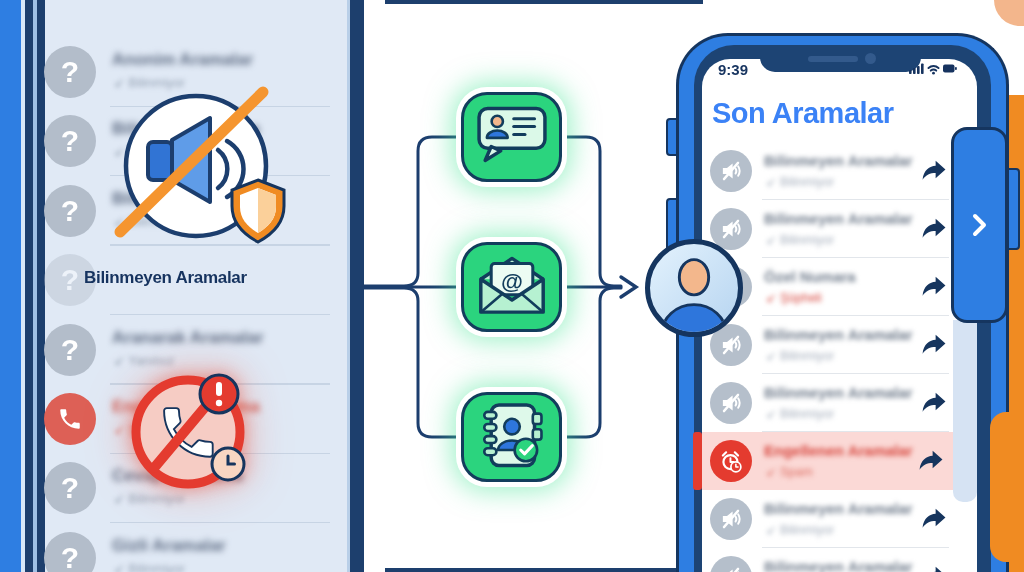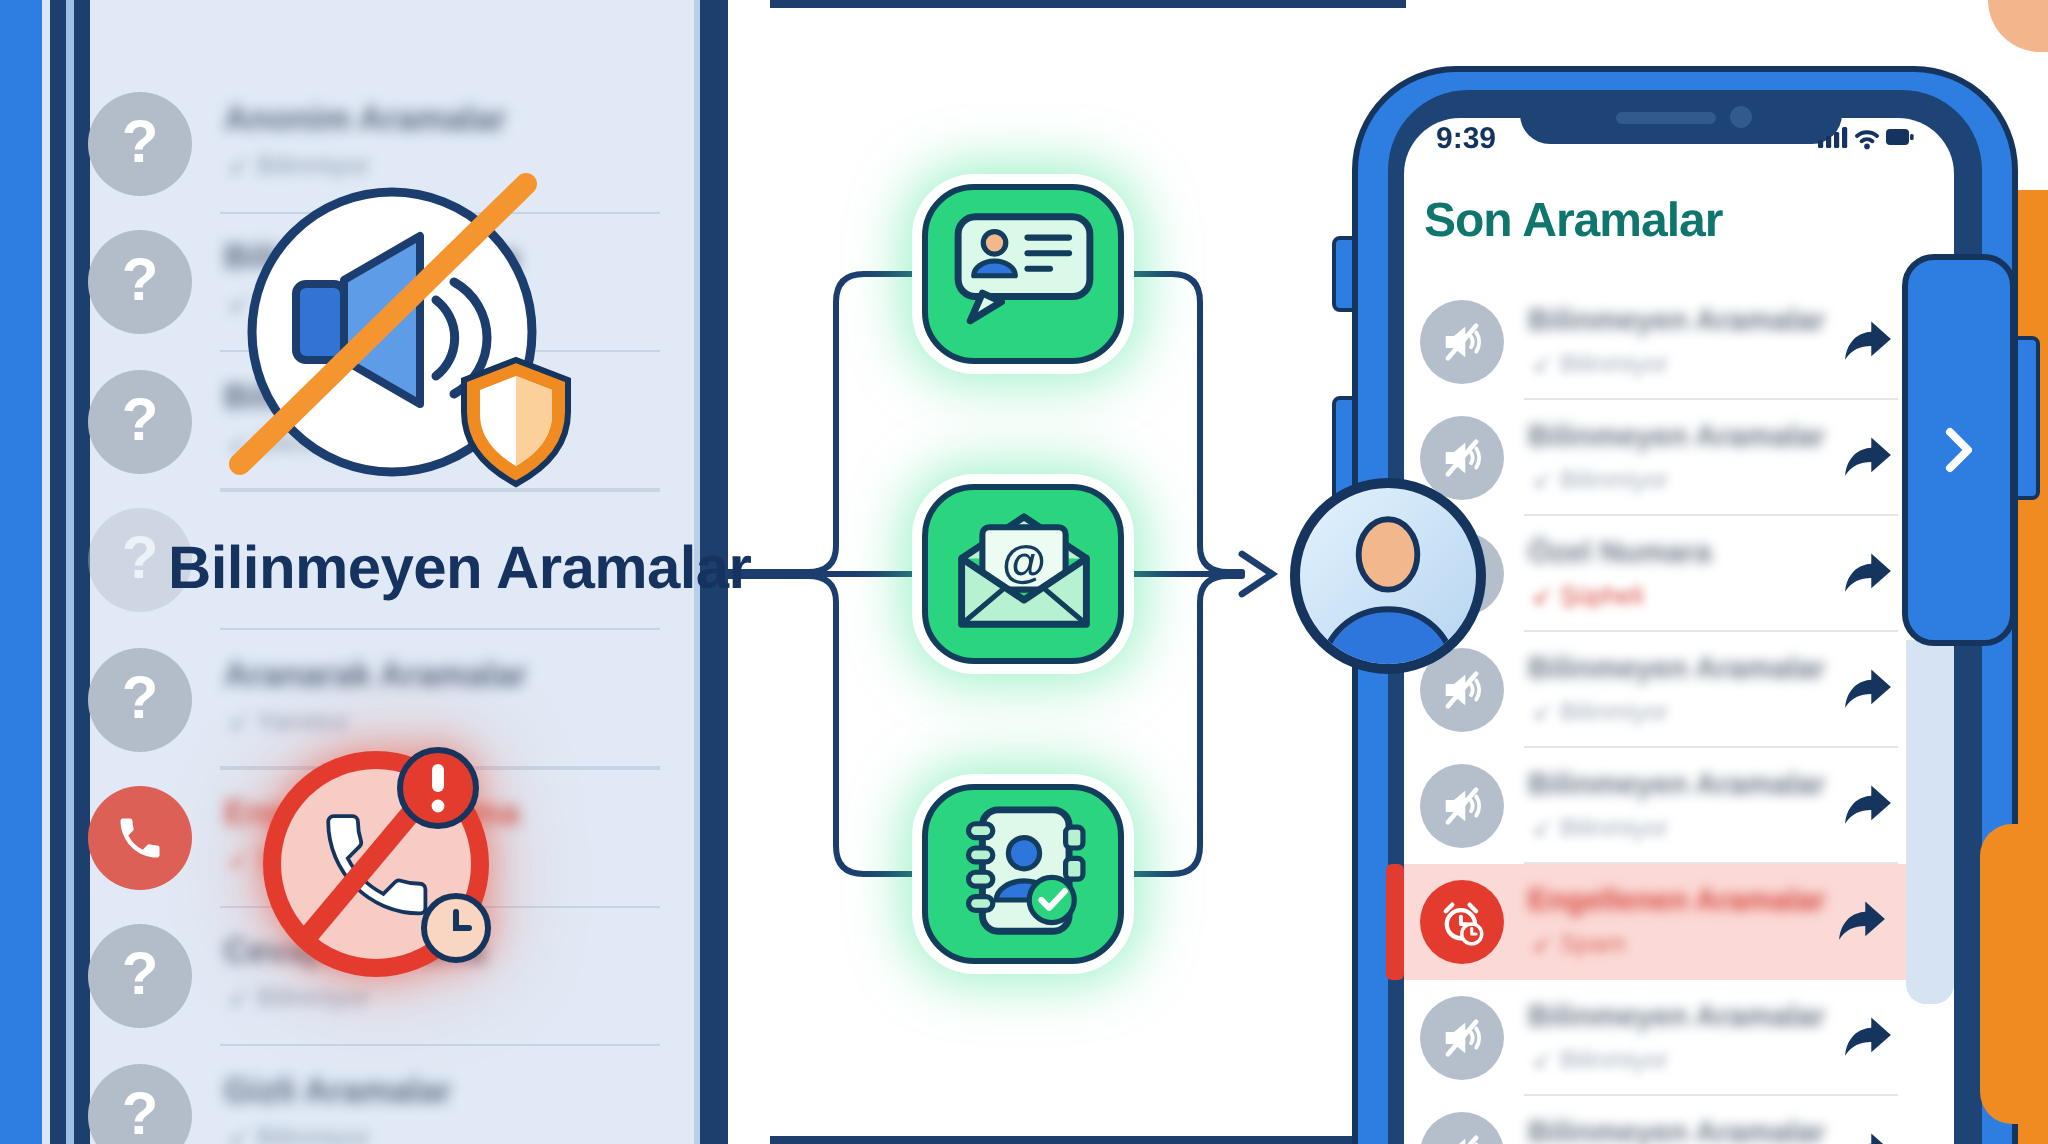--- a/index.html
+++ b/index.html
@@ -22,21 +22,21 @@
   .lp-ic .g-call{display:none;}
   .lp-row.blocked .lp-ic{background:#dd6056;}
   .lp-row.blocked .lp-ic .g-call{display:block;}
   .lp-row.faded .lp-ic{opacity:.42;}
   .lp-title{position:absolute;left:112px;top:12px;font-size:17px;font-weight:bold;color:#5d6b82;
             filter:blur(3.2px);white-space:nowrap;}
   .lp-sub{position:absolute;left:114px;top:37px;font-size:13px;color:#93a0b2;
           filter:blur(2.8px);white-space:nowrap;}
   .lp-row.blocked .lp-title{color:#cf5a50;}
   .lp-row.blocked .lp-sub{color:#d8766c;}
-  .lp-heading{position:absolute;left:84px;top:268px;font-size:30px;font-weight:bold;
+  .lp-heading{position:absolute;left:84px;top:268px;font-size:17px;font-weight:bold;
               color:#16335f;letter-spacing:-.3px;z-index:5;white-space:nowrap;}
   .mute-badge{position:absolute;left:108px;top:84px;z-index:4;}
   .block-badge{position:absolute;left:116px;top:362px;z-index:4;
     filter:drop-shadow(0 0 9px rgba(235,90,70,.55)) drop-shadow(0 0 22px rgba(235,90,70,.35));}
 
   
   .connector{position:absolute;left:0;top:0;z-index:1;pointer-events:none;}
   .flow-icon{position:absolute;left:461px;width:101px;height:90px;border-radius:26px;
      background:#2bd47e;border:3.5px solid #123d5c;box-sizing:border-box;z-index:2;
      box-shadow:0 0 0 5px #ffffff,0 0 26px 10px rgba(72,230,152,.5);
@@ -57,21 +57,21 @@
   .bezel{position:absolute;left:694px;top:45px;width:297px;height:527px;background:#1d4474;
          border-radius:40px 40px 0 0;z-index:3;}
   .screen{position:absolute;left:702px;top:59px;width:275px;height:513px;background:#ffffff;
           border-radius:28px 28px 0 0;z-index:3;}
   .notch{position:absolute;left:760px;top:45px;width:161px;height:27px;background:#1d4474;
          border-radius:0 0 15px 15px;z-index:4;}
   .notch .slot{position:absolute;left:48px;top:11px;width:50px;height:6px;border-radius:3px;background:#335a8c;}
   .notch .cam{position:absolute;left:105px;top:8px;width:11px;height:11px;border-radius:50%;background:#335a8c;}
   .sb-time{position:absolute;left:718px;top:61px;font-size:15px;font-weight:bold;color:#16335f;z-index:4;}
   .sb-icons{position:absolute;left:908px;top:62px;z-index:4;}
-  .phone-title{position:absolute;left:712px;top:97px;font-size:24px;font-weight:bold;color:#0f766e;
+  .phone-title{position:absolute;left:712px;top:97px;font-size:29px;font-weight:bold;color:#3b82f6;
                letter-spacing:-.5px;z-index:4;white-space:nowrap;}
 
   .prow-wrap{position:absolute;left:702px;top:142px;width:275px;height:430px;z-index:4;}
   .prow{position:absolute;left:0;width:275px;height:58px;}
   .prow::after{content:"";position:absolute;left:60px;right:28px;bottom:0;height:1.5px;background:#e2e6eb;}
   .prow.flagged{background:#fbd9d6;width:256px;}
   .prow.flagged::after{display:none;}
   .red-stripe{display:none;position:absolute;left:-9px;top:0;bottom:0;width:9px;background:#e23c30;border-radius:3px;}
   .prow.flagged .red-stripe{display:block;}
   .picon{position:absolute;left:8px;top:8px;width:42px;height:42px;border-radius:50%;background:#b5bfcb;

